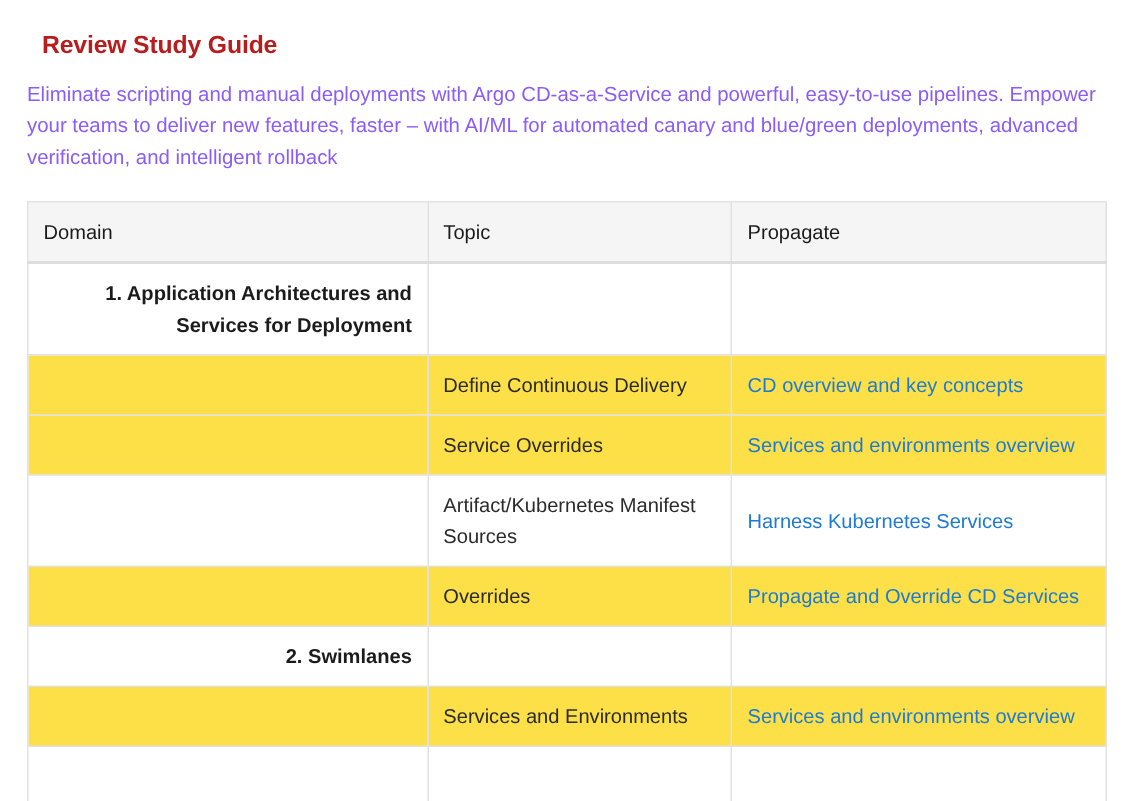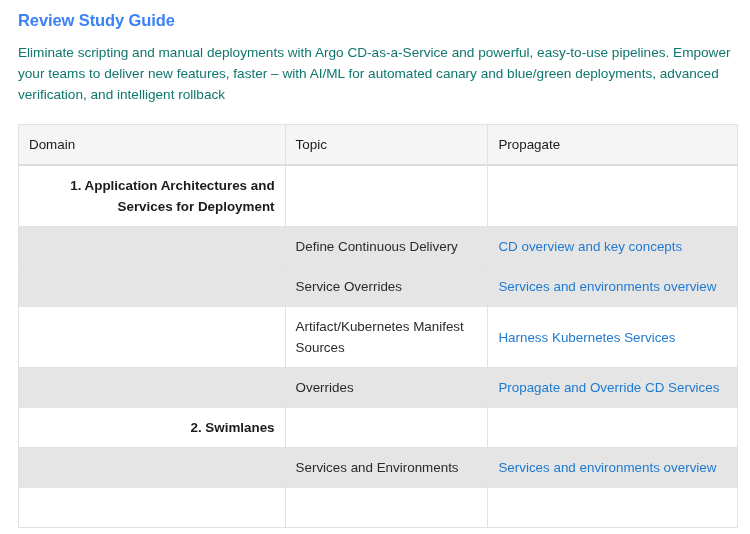--- a/index.html
+++ b/index.html
@@ -3,47 +3,47 @@
 <meta charset="utf-8">
 <style>
   html, body { margin: 0; padding: 0; background: #ffffff; }
   body {
     width: 750px; height: 534px; overflow: hidden;
     font-family: "Liberation Sans", "DejaVu Sans", sans-serif;
     color: #1b1b1b;
   }
   .page { position: relative; padding: 0 0 0 18px; }
   h2.title {
-    margin: 0; padding-top: 9px;
+    margin: 10px; padding-top: 9px;
     font-size: 16.5px; font-weight: 700; line-height: 22px;
-    color: #3b82f6;
+    color: #b91c1c;
     letter-spacing: -0.1px;
   }
   p.lead {
     margin: 11px 0 0 0; width: 720px;
-    font-size: 13.6px; line-height: 21px; color: #0f766e;
+    font-size: 13.6px; line-height: 21px; color: #8b5cf6;
   }
   table.guide {
     position: absolute; left: 18px; top: 124px;
     border-collapse: collapse; width: 720px;
     font-size: 13.4px;
   }
   table.guide th, table.guide td {
     border: 1px solid #e2e2e2;
     padding: 0 10px;
     text-align: left; vertical-align: middle;
     line-height: 21px;
   }
   table.guide th {
     background: #f5f5f5; font-weight: 400; color: #1b1b1b;
     height: 39px; border-bottom: 2px solid #dddddd;
   }
   table.guide td { height: 39px; color: #2b2b2b; }
   table.guide tr.tall td { height: 60px; }
-  table.guide tr.shade td { background: #e5e5e5; }
+  table.guide tr.shade td { background: #fde047; }
   table.guide td.domain { font-weight: 700; color: #1b1b1b; text-align: right; }
   table.guide col.c1 { width: 267px; }
   table.guide col.c2 { width: 203px; }
   table.guide col.c3 { width: 250px; }
   a.mat { color: #1f7ad1; text-decoration: none; }
 </style>
 </head>
 <body>
 
 <div class="page">

